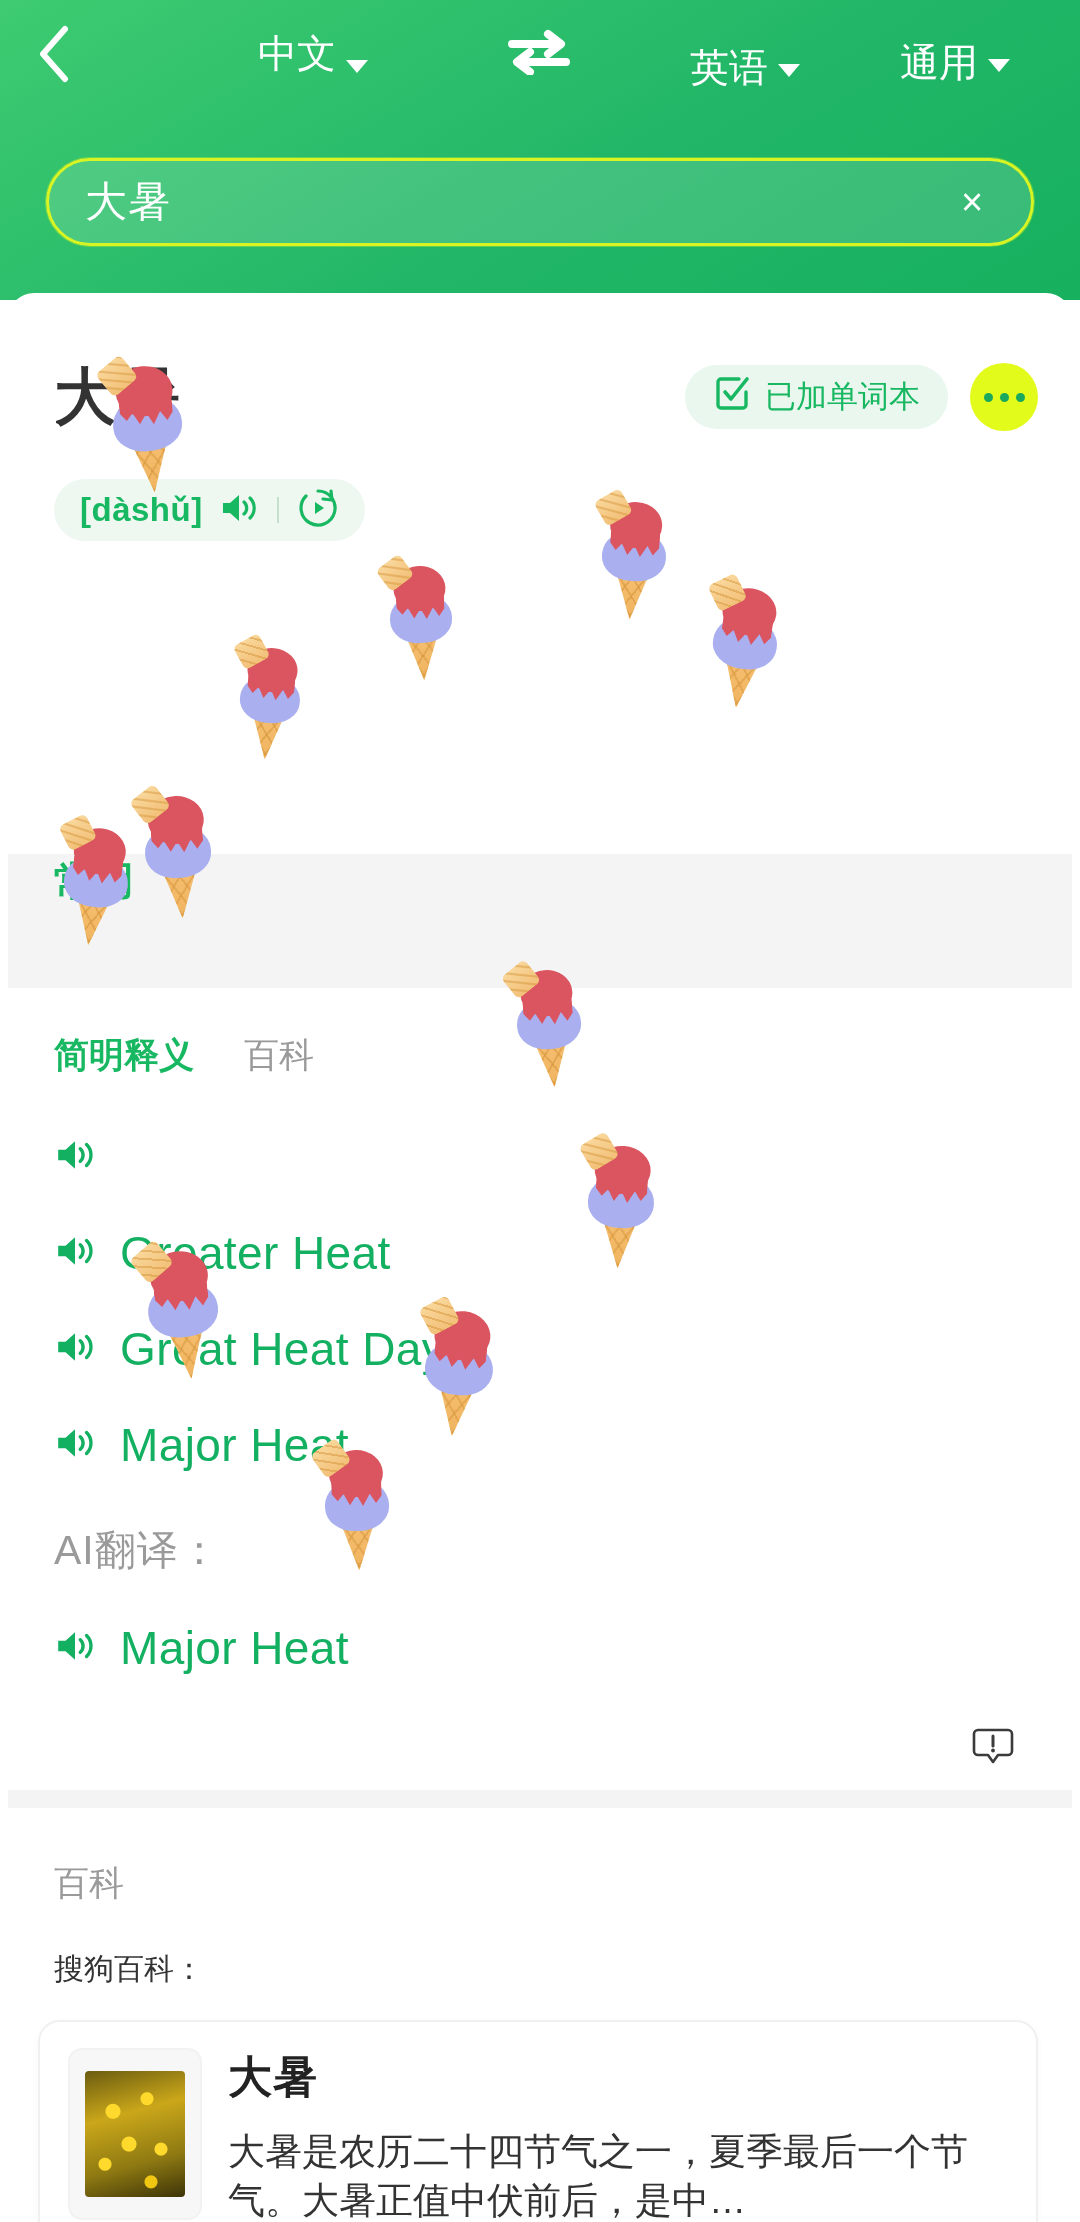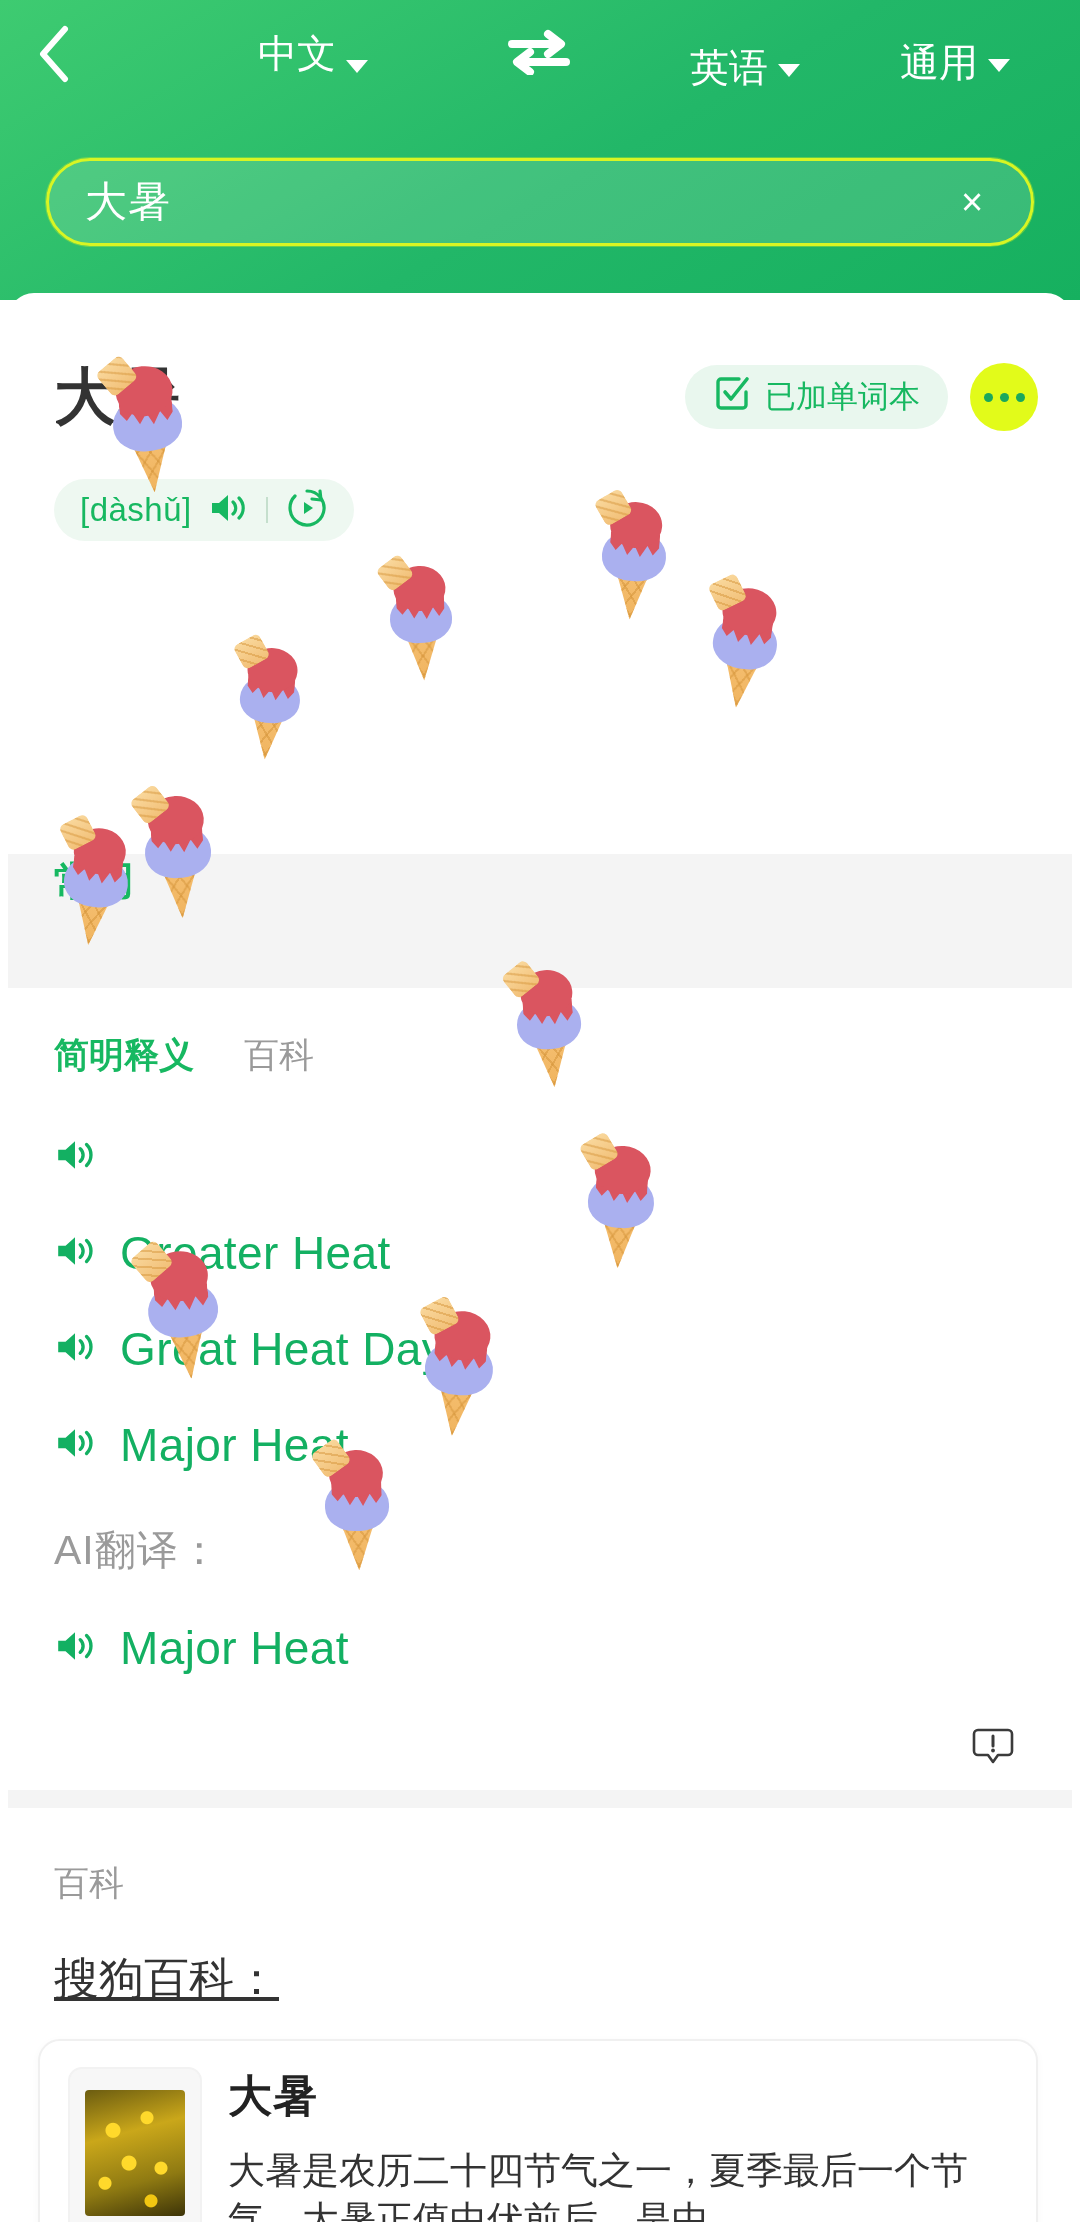--- a/index.html
+++ b/index.html
@@ -78,21 +78,21 @@
     display: flex; align-items: center; justify-content: center; gap: 7px;
   }
   .more-btn i { width: 9px; height: 9px; border-radius: 50%; background: #1aa85c; display:block; }
 
   
   .pinyin-row { padding: 26px 0 0 46px; }
   .pinyin-pill {
     display: inline-flex; align-items: center; gap: 16px;
     background: #eef8f1; border-radius: 36px; height: 62px; padding: 0 26px;
   }
-  .pinyin-text { color: #17b861; font-size: 33px; font-weight: 400; letter-spacing: 0.5px; }
+  .pinyin-text { color: #17b861; font-size: 33px; font-weight: 700; letter-spacing: 0.5px; }
   .pill-divider { width: 2px; height: 26px; background: #c5dfcd; margin: 0 2px; }
 
   
   .tabs-bar {
     position: absolute; left: 0; top: 561px; width: 1064px; height: 134px;
     background: #f4f4f4; display: flex; padding-left: 46px; gap: 62px;
   }
   .tab { font-size: 40px; color: #444444; position: relative; padding-bottom: 10px; }
   .tab.active { color: #17b861; font-weight: 600; }
   .tab.active::after {
@@ -113,21 +113,21 @@
   .ai-label { padding: 18px 0 0 46px; font-size: 41px; color: #9a9a9a; letter-spacing: 1px; }
   .ai-block { padding: 34px 0 0 46px; }
 
   .report-icon { position: absolute; right: 56px; top: 735px; }
 
   .sec-divider { position: absolute; left: 0; top: 1497px; width: 1064px; height: 18px; background: #f4f4f4; }
 
   
   .baike-sec { position: absolute; left: 0; top: 1515px; width: 1064px; }
   .baike-tabs { padding: 52px 0 0 46px; font-size: 35px; color: #9a9a9a; }
-  .baike-source { padding: 42px 0 0 46px; font-size: 45px; color: #333333; text-decoration: underline; }
+  .baike-source { padding: 42px 0 0 46px; font-size: 30px; color: #333333; }
 
   .card {
     margin: 30px 34px 0 30px; background: #ffffff; border: 2px solid #f0f0f0;
     border-radius: 22px; padding: 26px 28px; display: flex; gap: 26px;
     box-shadow: 0 2px 8px rgba(0,0,0,0.03);
   }
   .card-thumb {
     width: 134px; height: 172px; border-radius: 14px; flex: 0 0 auto;
     background: #f7f7f7; border: 2px solid #f2f2f2; padding: 0;
     display: flex; align-items: center; justify-content: center; overflow: hidden;

